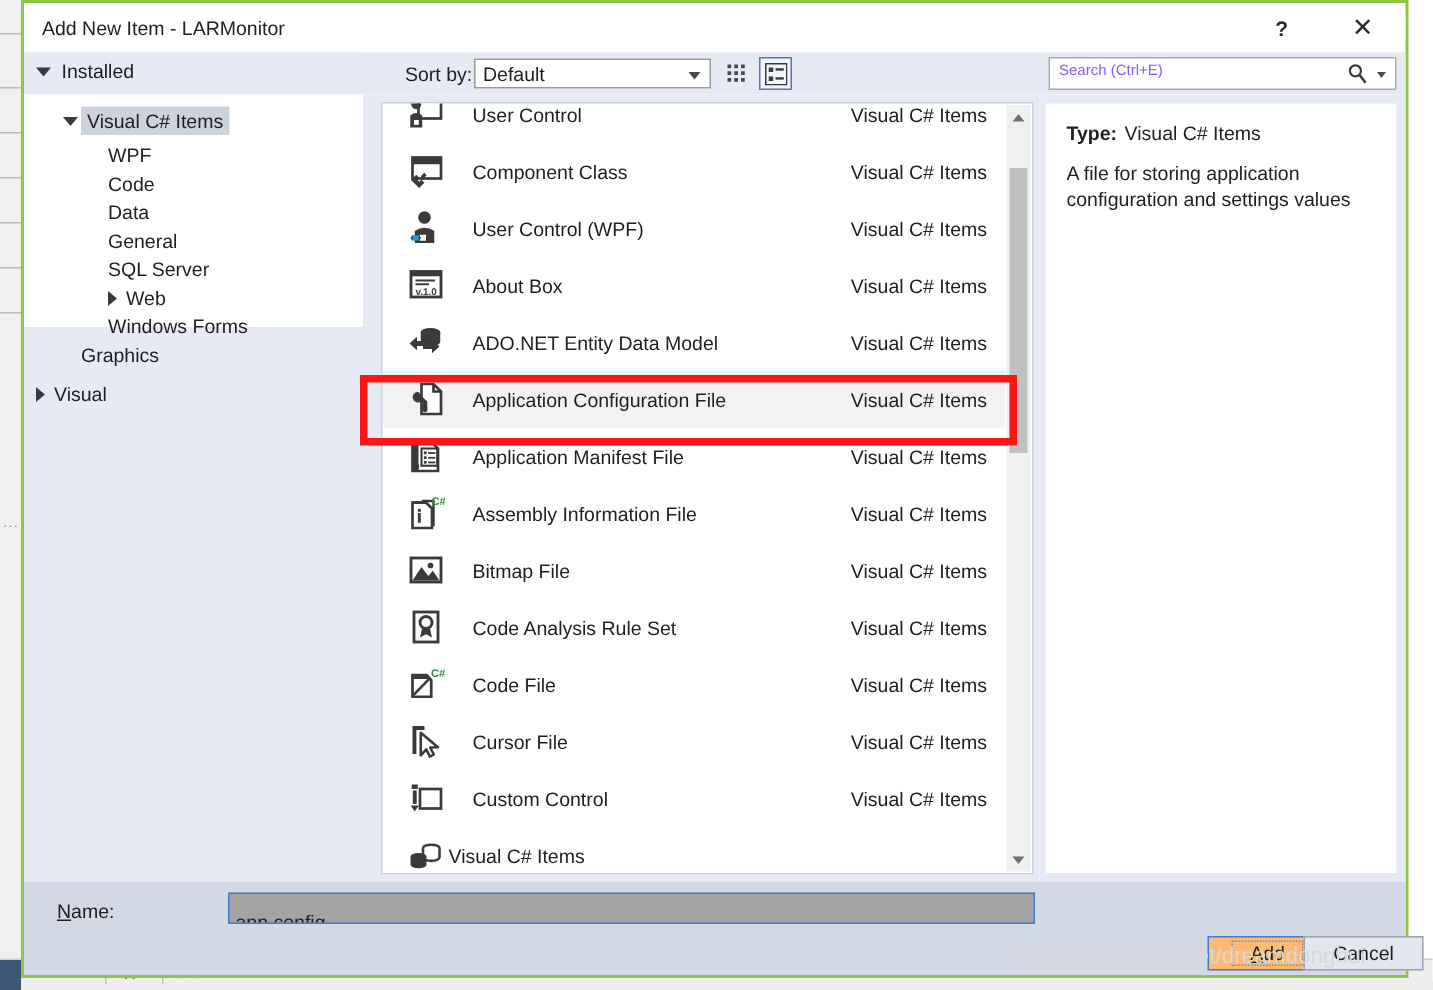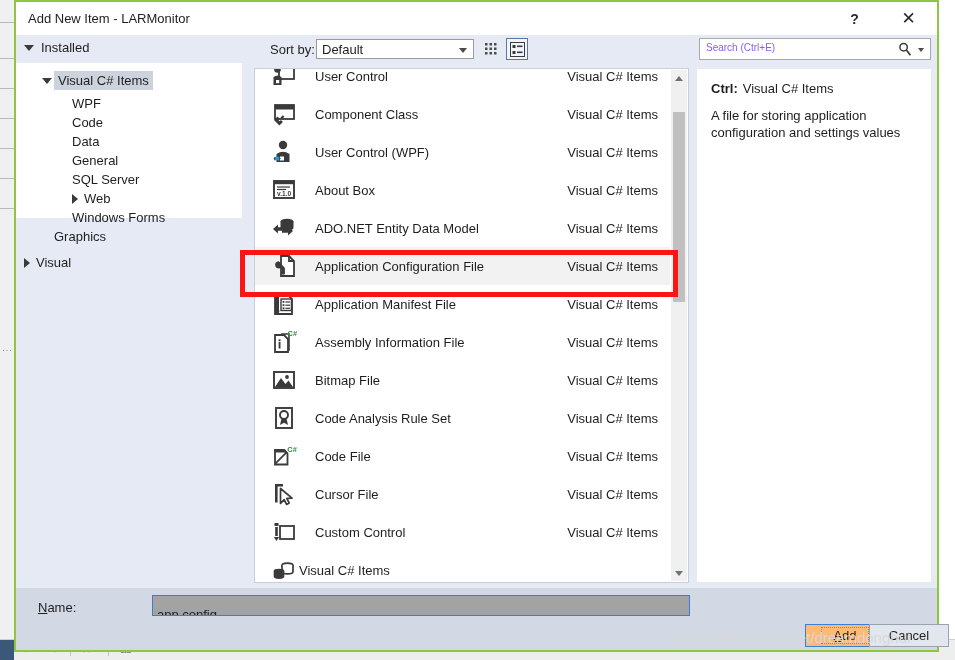--- a/index.html
+++ b/index.html
@@ -586,21 +586,21 @@
           <div class="sb-arrow down">
             <span class="sb-tri-down"></span>
           </div>
         </div>
       </div>
     </div>
 
     <div id="detail-pane">
       <div id="detail-inner">
         <div id="detail-type-row">
-          <span class="k">Ctrl:</span><span class="v">Visual C# Items</span>
+          <span class="k">Type:</span><span class="v">Visual C# Items</span>
         </div>
         <div id="detail-desc">A file for storing application configuration and settings values</div>
       </div>
     </div>
   </div>
 
   <div id="footer">
     <div id="name-label"><u>N</u><span>ame:</span></div>
     <input id="name-input" type="text" value="app.config" style="">
     <div class="footer-btn" id="btn-add">

